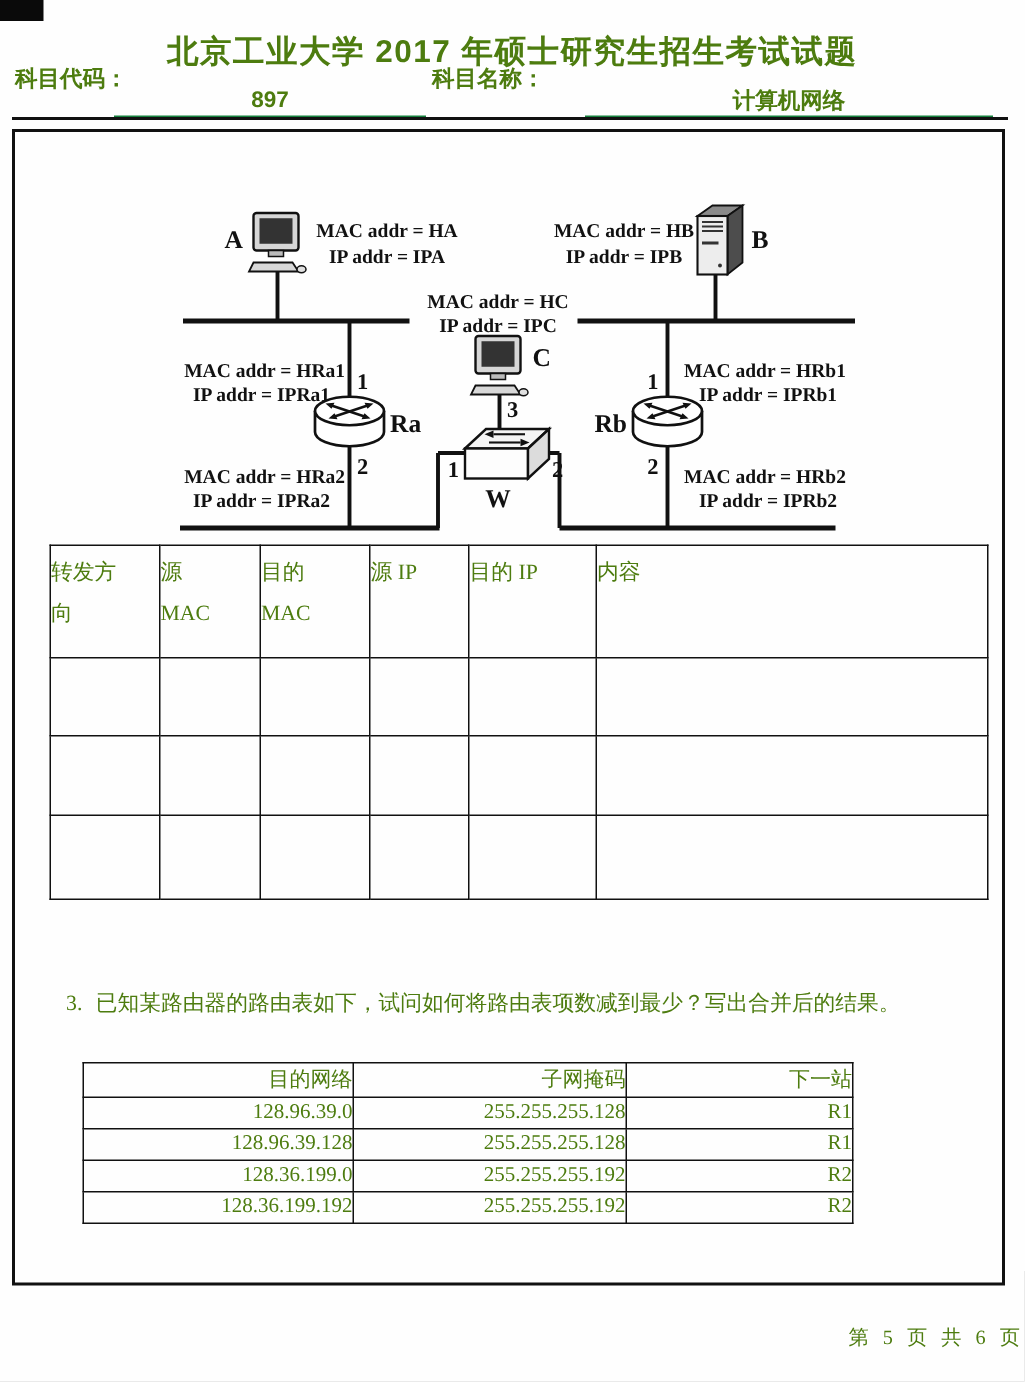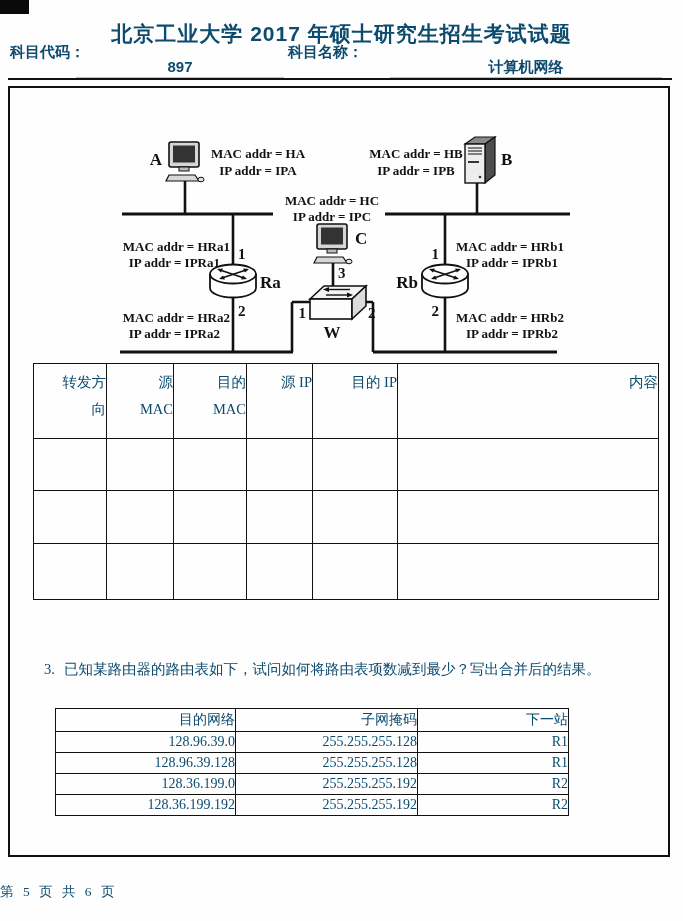--- a/index.html
+++ b/index.html
@@ -1,75 +1,75 @@
 <!DOCTYPE html>
 <html><head>
 <meta charset="utf-8">
 <style>
   html,body{margin:0;padding:0;background:#d9d9d9;}
   .page{
     position:relative;width:683px;height:921px;margin:0 auto;
-    background:#fefefe;color:#0c4a6e;
+    background:#fefefe;color:#4d7c0f;
     font-family:"Liberation Serif","DejaVu Serif",serif;
     overflow:hidden;
   }
   .corner-mark{position:absolute;left:0;top:0;width:29px;height:14px;background:#0a0a0a;}
   .title{
     position:absolute;left:0;top:20px;width:100%;text-align:center;
     font-family:"Liberation Sans","DejaVu Sans",sans-serif;
     font-weight:bold;font-size:21px;letter-spacing:1px;
   }
   .subject-label{
     position:absolute;top:43px;
     font-family:"Liberation Sans","DejaVu Sans",sans-serif;
     font-weight:bold;font-size:15px;
   }
   .lbl-code{left:10px;}
   .lbl-name{left:288px;}
   .subject-value{
     position:absolute;top:58px;height:19px;text-align:center;
     font-family:"Liberation Sans","DejaVu Sans",sans-serif;
     font-weight:bold;font-size:15px;
-    border-bottom:2px solid #fca5a5;
+    border-bottom:2px solid #15803d;
   }
   .val-code{left:76px;width:208px;}
   .val-name{left:390px;width:272px;}
   .full-rule{position:absolute;left:8px;top:78px;width:664px;height:2px;background:#111;}
   .outer-box{position:absolute;left:8px;top:86px;width:662px;height:771px;border:2px solid #111;box-sizing:border-box;}
   .diagram{position:absolute;left:8px;top:86px;}
   .dtext{font-family:"Liberation Serif","DejaVu Serif",serif;font-weight:bold;font-size:13px;fill:#111;}
   .dlabel{font-family:"Liberation Serif","DejaVu Serif",serif;font-weight:bold;font-size:17px;fill:#111;}
   .dport{font-family:"Liberation Serif","DejaVu Serif",serif;font-weight:bold;font-size:15px;fill:#111;}
 
   table{border-collapse:collapse;table-layout:fixed;}
   .fwd-table{position:absolute;left:33px;top:363px;width:625px;}
   .fwd-table th,.fwd-table td{border:1.6px solid #111;padding:0;}
   .fwd-table th{
-    font-weight:normal;font-size:14.5px;vertical-align:top;text-align:right;
+    font-weight:normal;font-size:14.5px;vertical-align:top;text-align:left;
     padding-top:5px;line-height:27px;height:75px;box-sizing:border-box;
   }
   .fwd-table th span{display:block;}
   .fwd-row-1{height:52px;} .fwd-row-2{height:53px;} .fwd-row-3{height:56px;}
 
   .question{position:absolute;left:44px;top:659px;width:622px;display:flex;font-size:14.5px;line-height:20px;}
   .q-num{flex:0 0 auto;margin-right:9px;}
 
   .rt-table{position:absolute;left:55px;top:708px;width:513px;}
   .rt-table th,.rt-table td{
     border:1.5px solid #111;font-weight:normal;font-size:14px;text-align:right;
     padding:0;box-sizing:border-box;white-space:nowrap;
   }
   .rt-table th{height:23px;}
   .rt-table td{height:21px;}
   .rt-table th:nth-child(1),.rt-table td:nth-child(1){padding-left:29px;}
   .rt-table th:nth-child(2),.rt-table td:nth-child(2){padding-left:37px;}
   .rt-table th:nth-child(3),.rt-table td:nth-child(3){padding-left:26px;}
 
   .footer{
-    position:absolute;left:0;top:883px;width:100%;text-align:left;
+    position:absolute;left:0;top:883px;width:100%;text-align:right;
     font-size:13.5px;letter-spacing:3px;
   }
 </style>
 </head>
 <body>
 
 <div class="page">
 
   <div class="corner-mark"></div>
 

